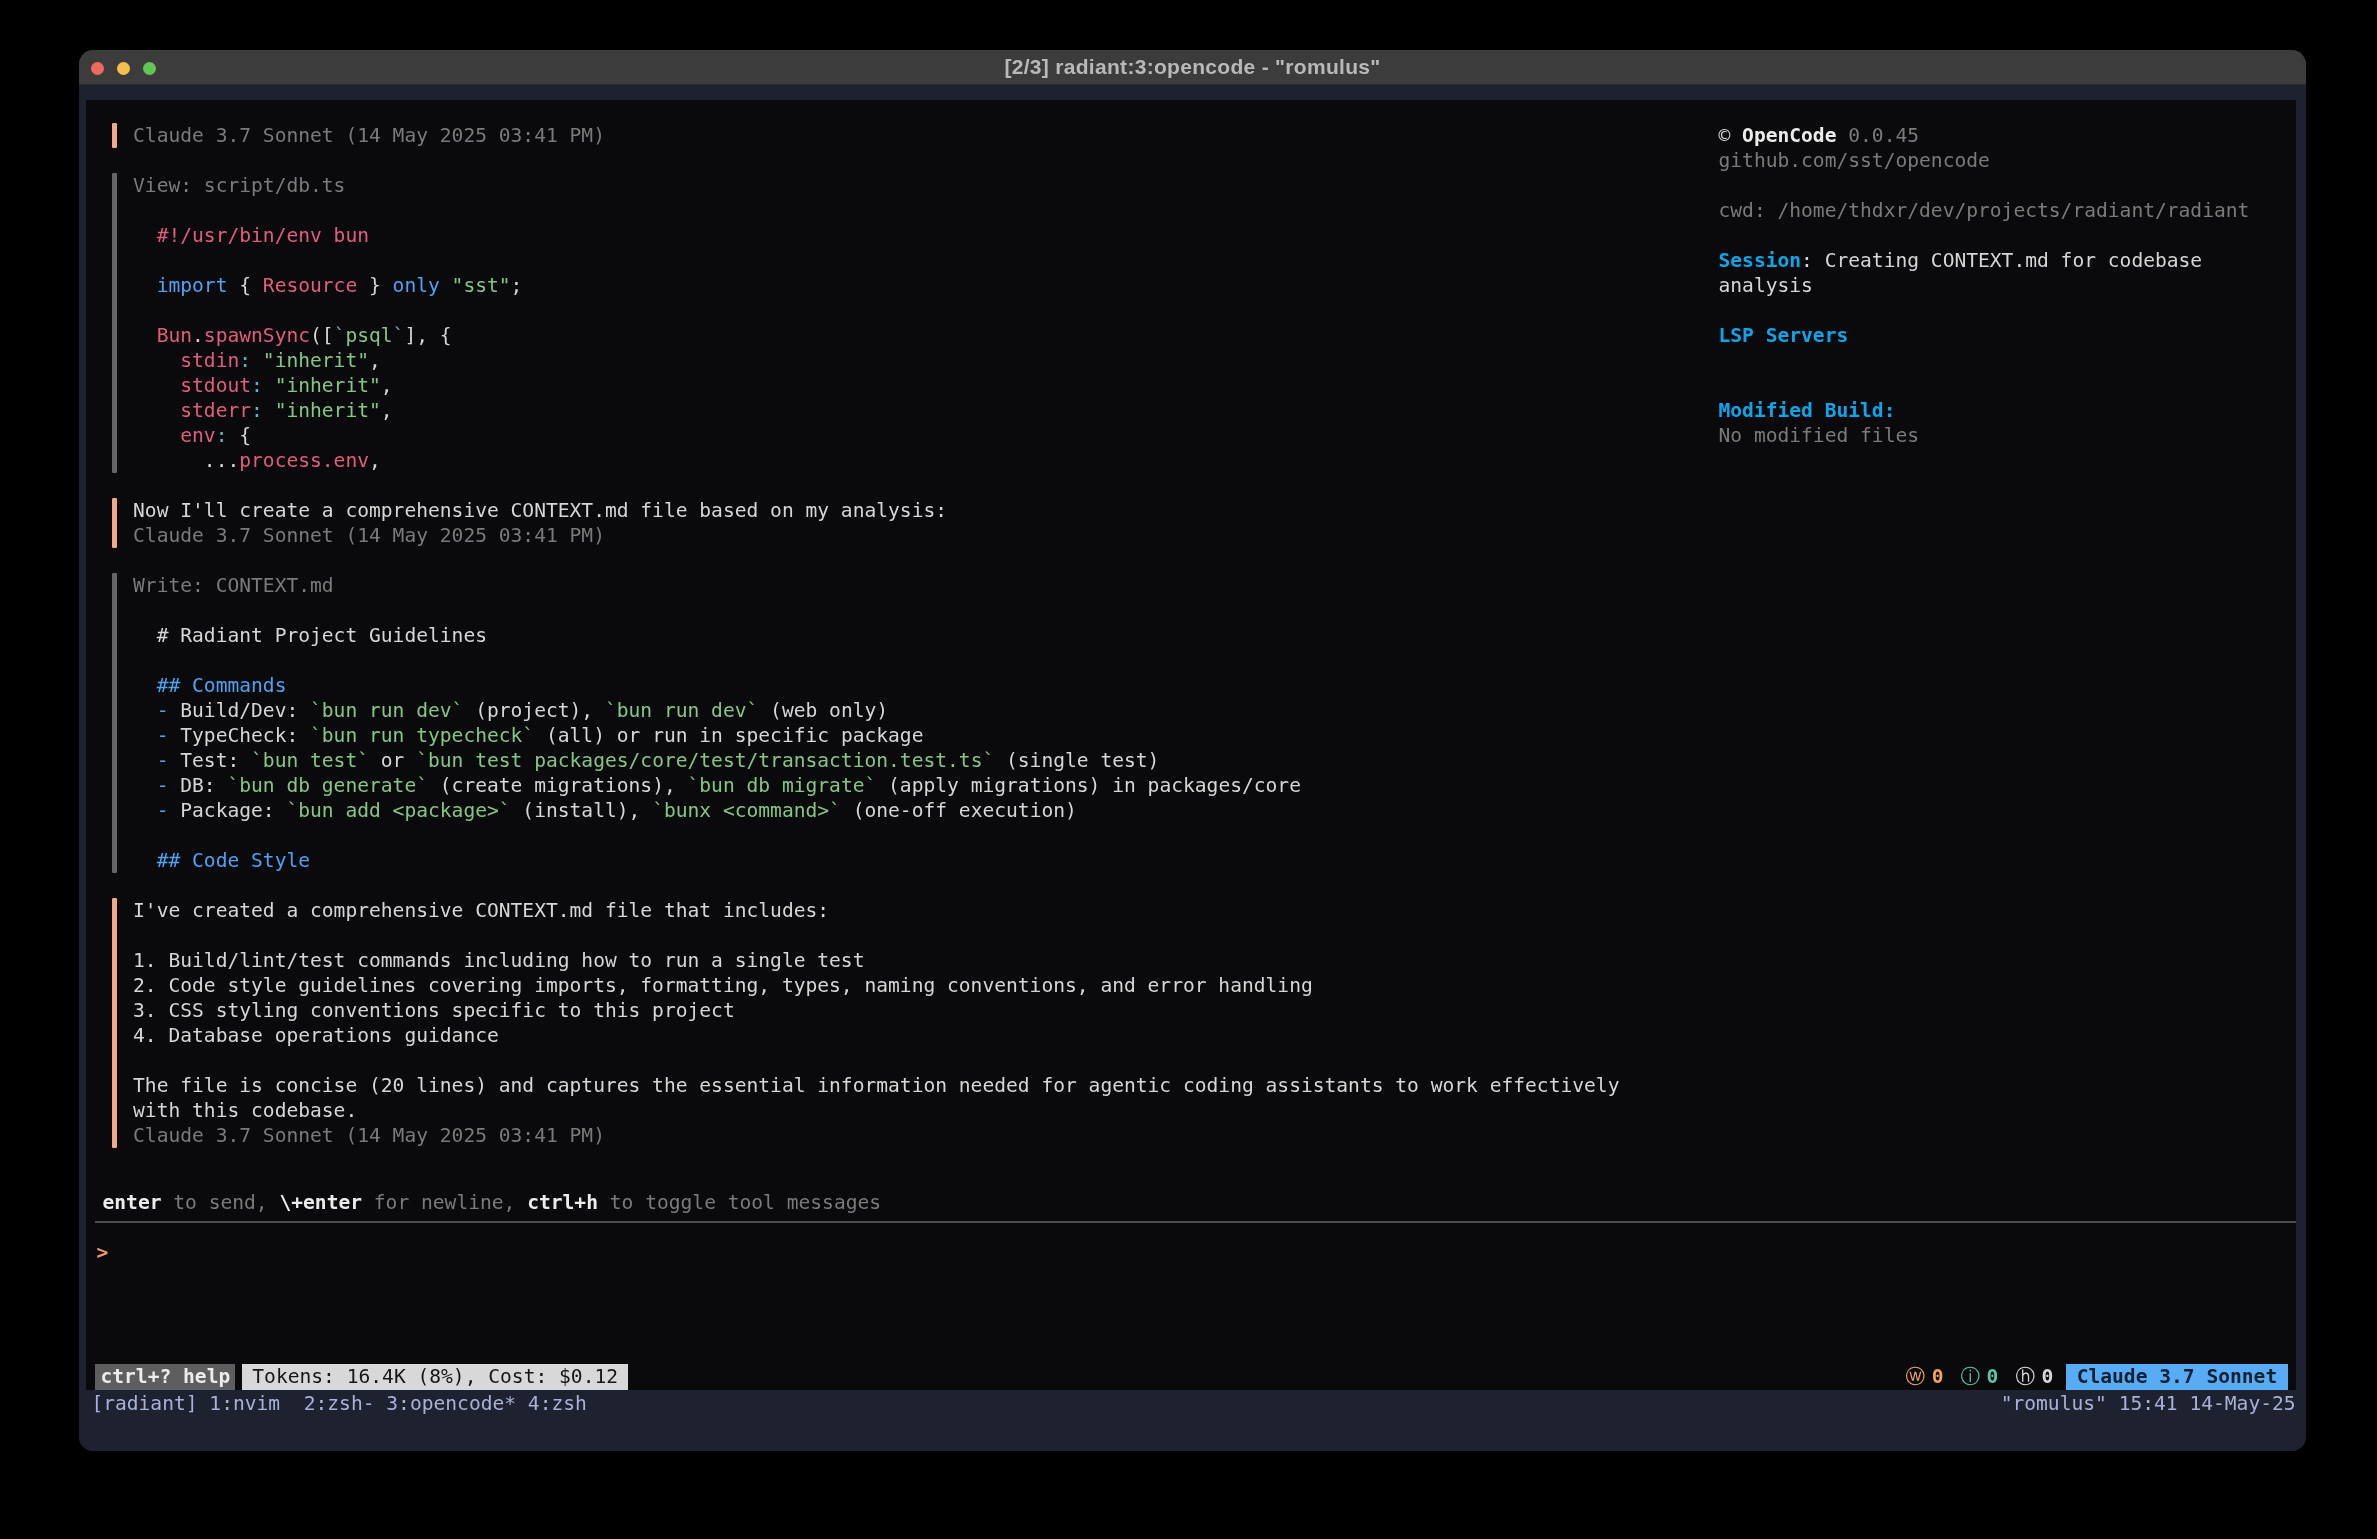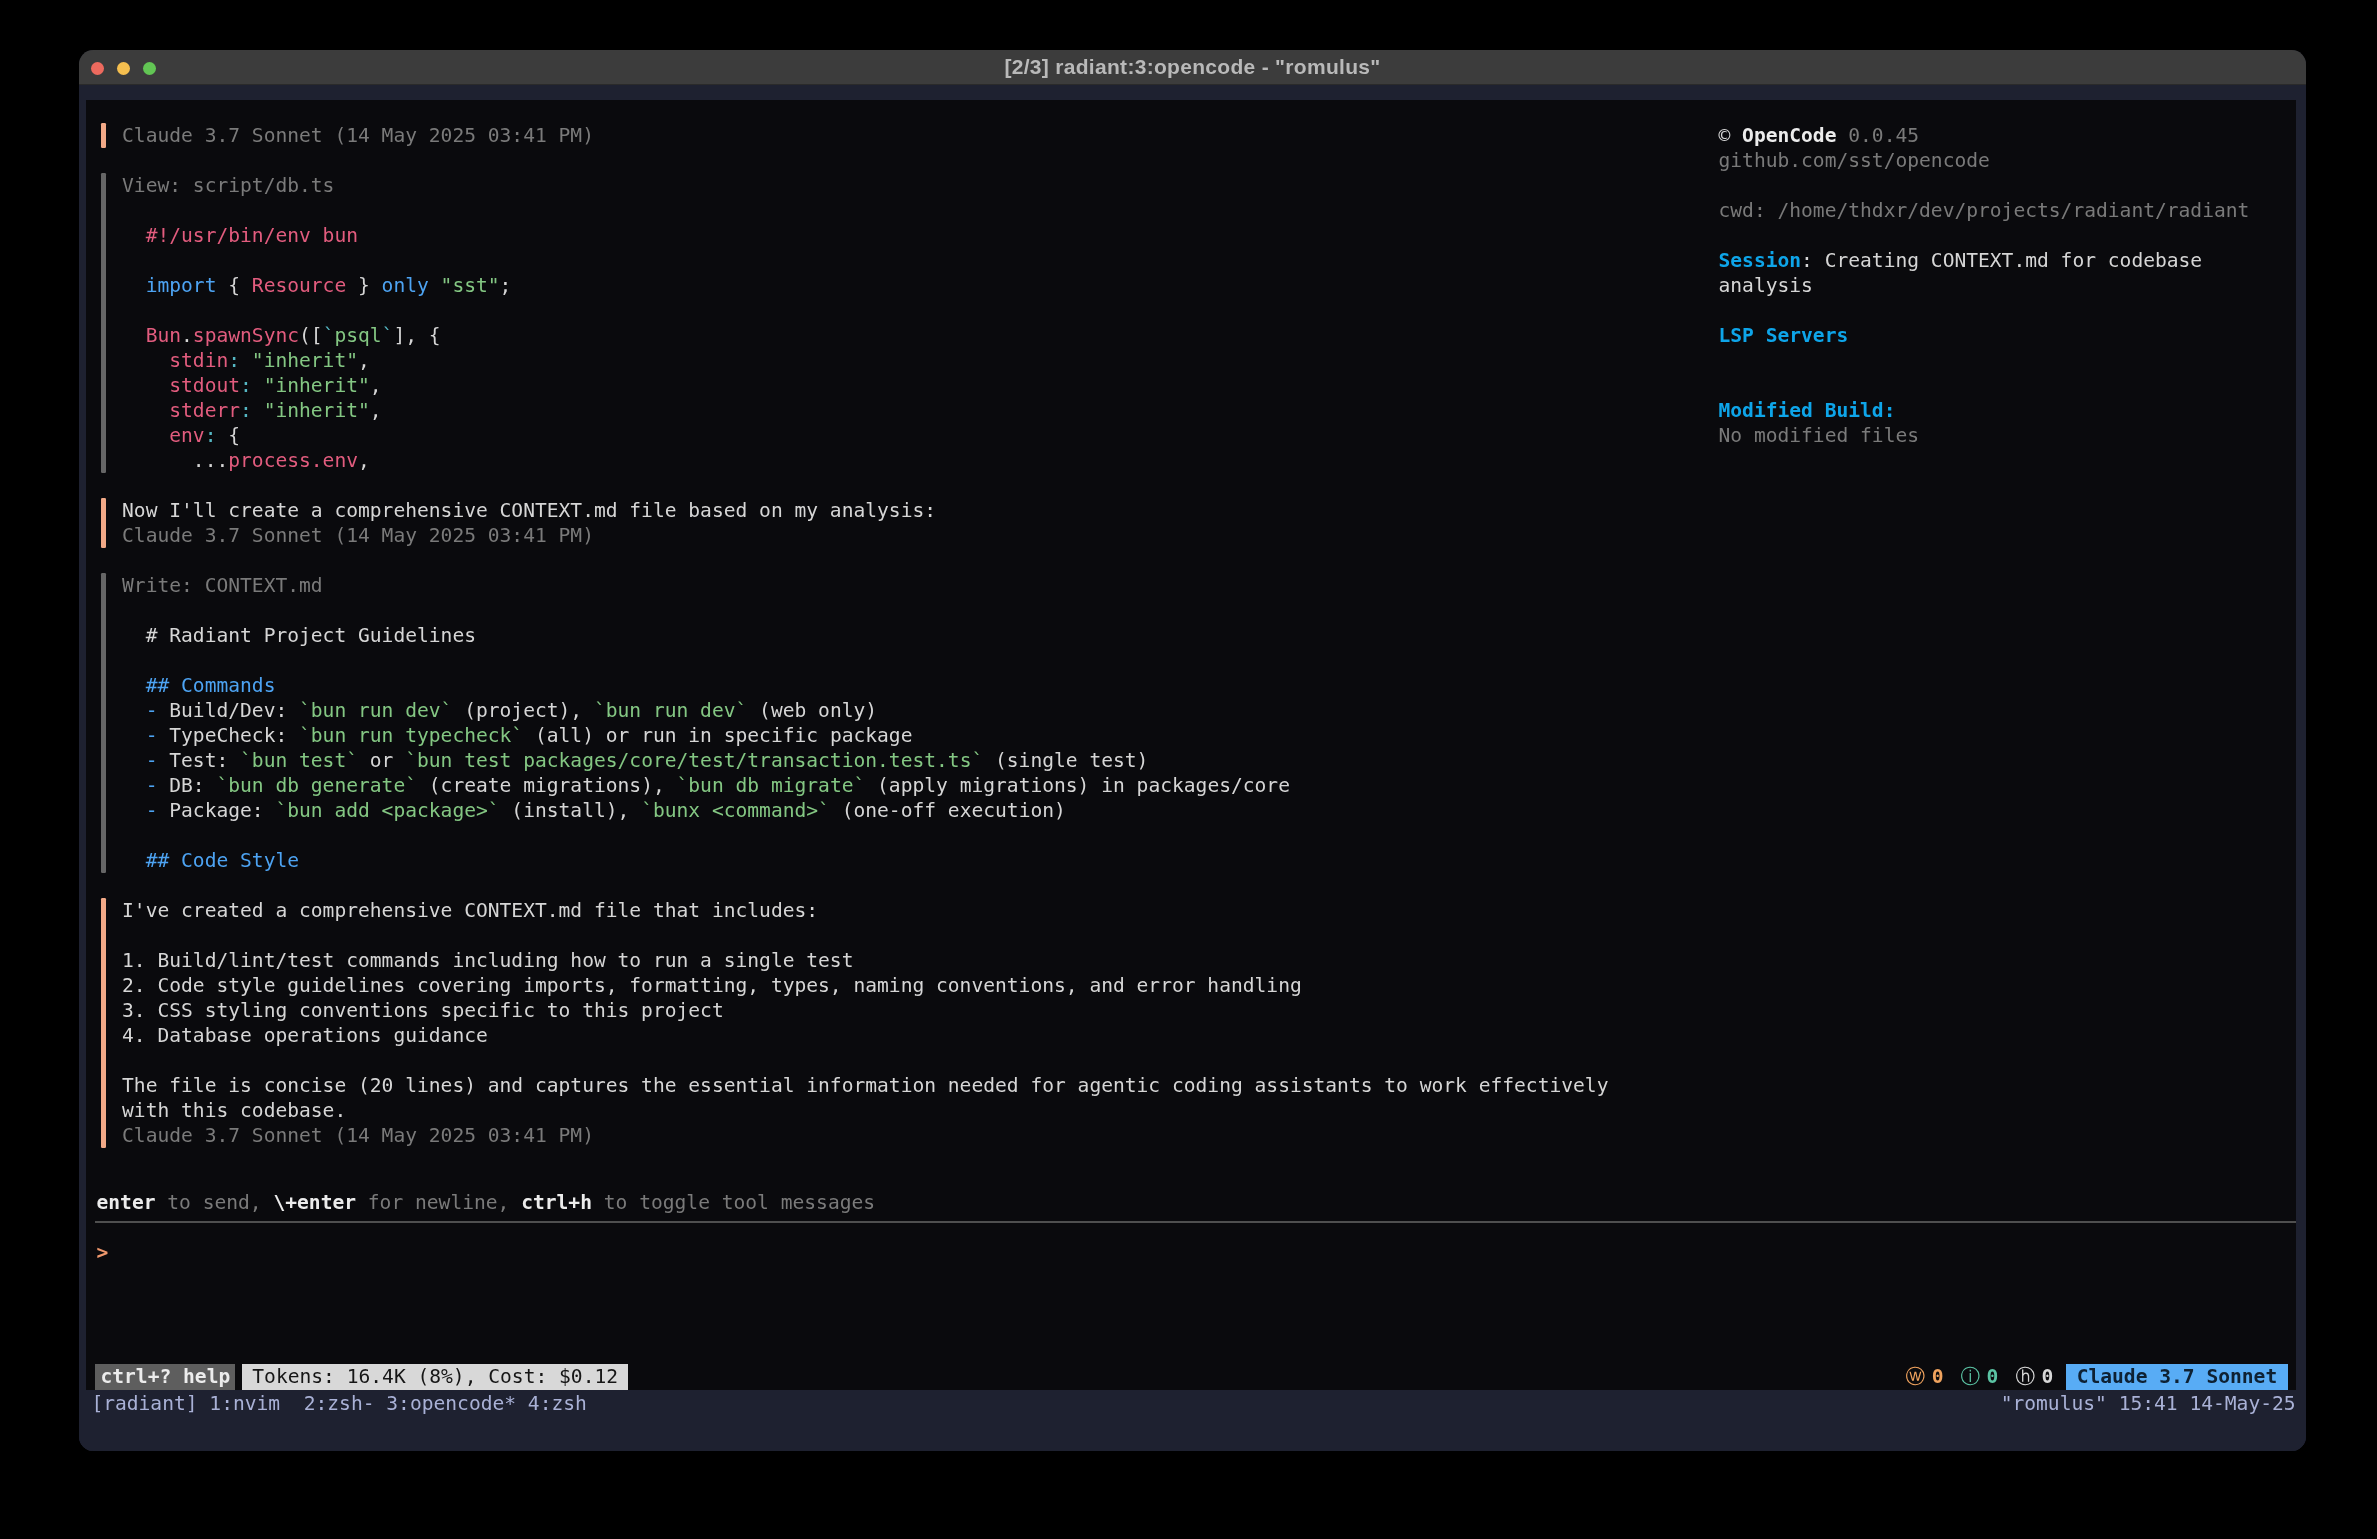--- a/index.html
+++ b/index.html
@@ -39,32 +39,32 @@
   .s-fg    { color:#d6d6d6; }
   .s-dim   { color:#7a7a7a; }
   .s-rose  { color:#e25c7e; }
   .s-blue  { color:#4da3f2; }
   .s-green { color:#84c783; }
   .s-cyan  { color:#55b7c3; }
   .s-wb    { color:#ececec; font-weight:bold; }
   .s-ob    { color:#0ea5e9; font-weight:bold; }
 
   
-  .conversation { position:absolute; left:15px; top:23.5px; width:1566px; }
+  .conversation { position:absolute; left:26px; top:23.5px; width:1566px; }
   .block { display:flex; margin-bottom:25px; }
   .bar { flex:none; width:5.9px; margin-right:15.7px; border-radius:1.3px; }
   .bar-orange { background:#f2a987; }
   .bar-gray   { background:#666666; }
   .block-body { flex:1; }
 
   
   .sidebar { position:absolute; left:1598px; top:23.5px; width:600px;margin-left:35px; }
 
   
-  .hint   { position:absolute; left:11px; top:1090px; }
+  .hint   { position:absolute; left:17px; top:1090px; }
   .divider{ position:absolute; left:9.8px; right:0; top:1121px; height:2px; background:#4f4f4f; }
   .prompt { position:absolute; left:11px; top:1140px; height:25px; line-height:25px;
             color:#f0986d; font-weight:bold; white-space:pre; width:2153px; }
 
   
   .statusrow {
     position:absolute; left:9.8px; right:8px; top:1264px; height:26px;
     display:flex; align-items:flex-end;
   }
   .badge { height:26px; line-height:26px; white-space:pre; }

